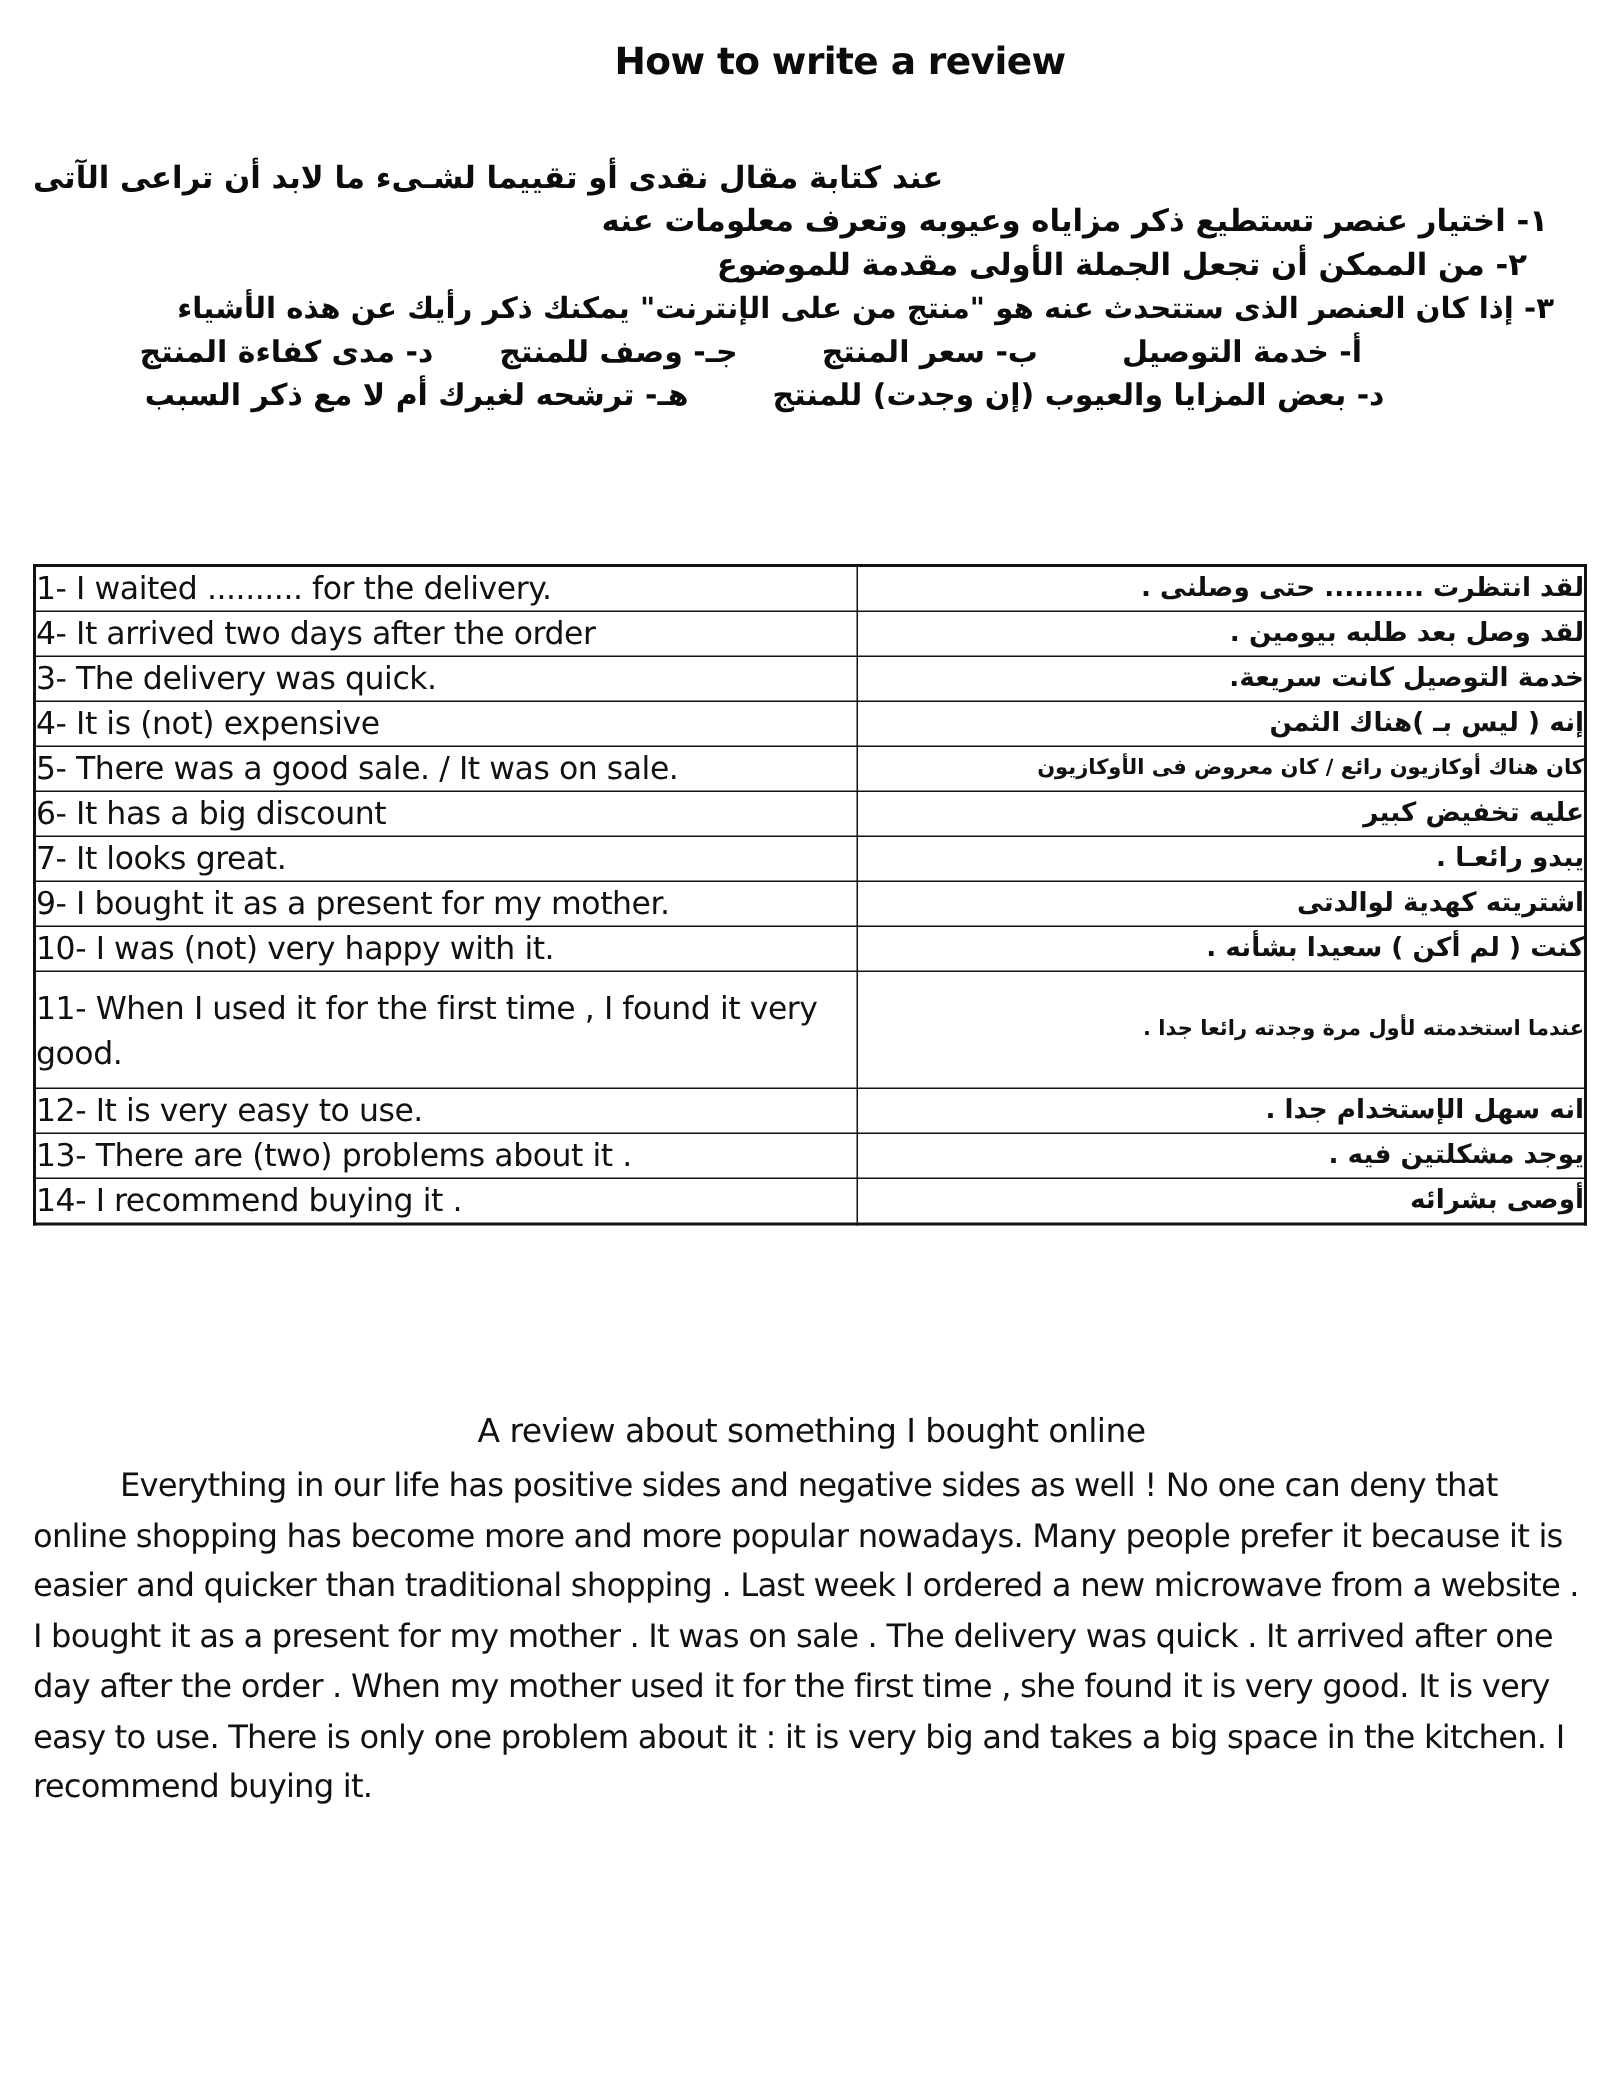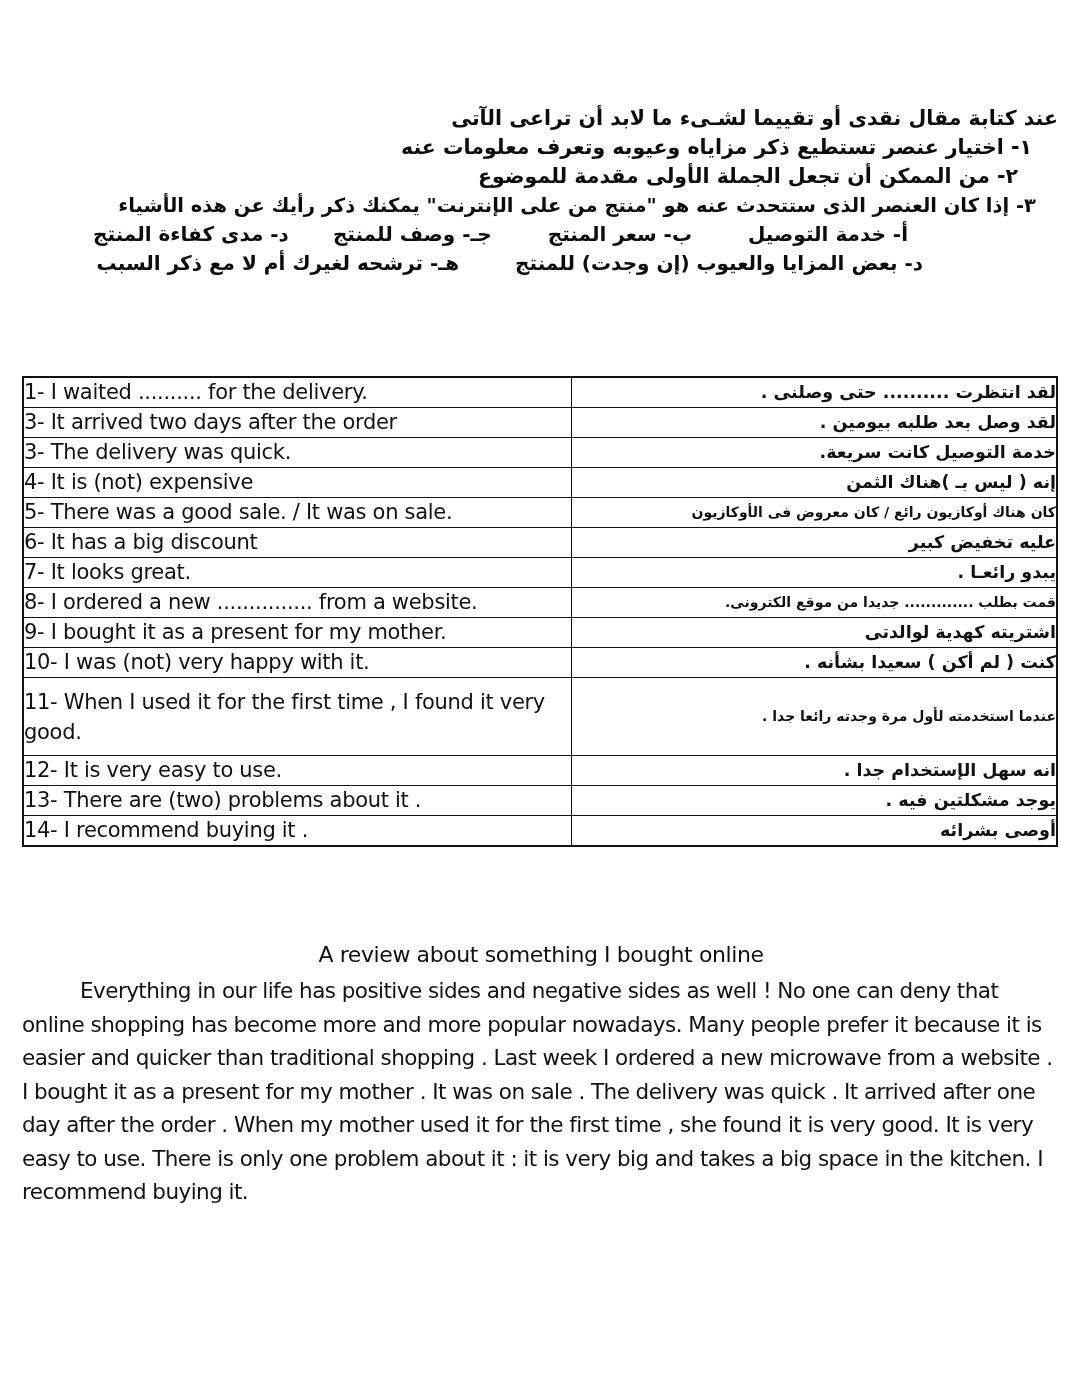--- a/index.html
+++ b/index.html
@@ -66,21 +66,21 @@
     padding: 0 22px;
   }
   .intro-line {
     font-family: "DejaVu Sans", sans-serif;
     font-weight: 700;
     font-size: 20.5px;
     line-height: 29px;
     white-space: nowrap;
     letter-spacing: -0.3px;
   }
-  .al-center  { text-align: right; }
+  .al-center  { text-align: left; }
 
   .intro-line.lvl1 { text-align: right; padding-right: 26px; }
   .intro-line.lvl2 { text-align: right; padding-right: 40px; }
   .intro-line.lvl3 { text-align: right; padding-right: 22px; font-size: 19.5px; }
   .intro-line.opts1 {
     text-align: right;
     padding-right: 150px;
     font-size: 20px;
   }
   .intro-line.opts2 {
@@ -166,20 +166,21 @@
     white-space: pre-wrap;
   }
   .essay-body .indent { display: inline-block; width: 58px; }
 </style>
 </head>
 <body>
 
 <div class="page">
 
   <div class="header">
+    <span class="header-en">How to write a review</span>
   </div>
 
   <div class="intro">
     <div class="intro-line al-center">عند كتابة مقال نقدى أو تقييما لشـىء ما لابد أن تراعى الآتى</div>
     <div class="intro-line lvl1">١- اختيار عنصر تستطيع ذكر مزاياه وعيوبه وتعرف معلومات عنه</div>
     <div class="intro-line lvl2">٢- من الممكن أن تجعل الجملة الأولى مقدمة للموضوع</div>
     <div class="intro-line lvl3">٣- إذا كان العنصر الذى ستتحدث عنه هو "منتج من على الإنترنت"  يمكنك ذكر رأيك عن هذه الأشياء</div>
     <div class="intro-line opts1">
       <span>أ- خدمة التوصيل</span><span class="spacer-md"></span><span>ب- سعر المنتج</span><span class="spacer-md"></span><span>جـ- وصف للمنتج</span><span class="spacer-sm"></span><span>د- مدى كفاءة المنتج</span>
     </div>
@@ -192,21 +193,21 @@
     <colgroup>
       <col class="col-en">
       <col class="col-ar">
     </colgroup>
     <tbody>
       <tr>
         <td class="cell-en">1- I waited .......... for the delivery.</td>
         <td class="cell-ar">لقد انتظرت .......... حتى وصلنى .</td>
       </tr>
       <tr>
-        <td class="cell-en">3- It arrived two days after the order</td>
+        <td class="cell-en">4- It arrived two days after the order</td>
         <td class="cell-ar">لقد وصل بعد طلبه بيومين .</td>
       </tr>
       <tr>
         <td class="cell-en">3- The delivery was quick.</td>
         <td class="cell-ar">خدمة التوصيل كانت سريعة.</td>
       </tr>
       <tr>
         <td class="cell-en">4- It is (not) expensive</td>
         <td class="cell-ar">إنه ( ليس بـ )هناك الثمن</td>
       </tr>
@@ -214,24 +215,20 @@
         <td class="cell-en">5- There was a good sale. / It was on sale.</td>
         <td class="cell-ar small">كان هناك أوكازيون رائع  /  كان معروض فى الأوكازيون</td>
       </tr>
       <tr>
         <td class="cell-en">6- It has a big discount</td>
         <td class="cell-ar">عليه تخفيض كبير</td>
       </tr>
       <tr>
         <td class="cell-en">7- It looks great.</td>
         <td class="cell-ar">يبدو رائعـا .</td>
-      </tr>
-      <tr>
-        <td class="cell-en">8- I ordered a new ............... from a website.</td>
-        <td class="cell-ar small">قمت بطلب ............. جديدا من موقع الكترونى.</td>
       </tr>
       <tr>
         <td class="cell-en">9- I bought it as a present for my mother.</td>
         <td class="cell-ar">اشتريته كهدية لوالدتى</td>
       </tr>
       <tr>
         <td class="cell-en">10- I was (not) very happy with it.</td>
         <td class="cell-ar">كنت ( لم أكن ) سعيدا بشأنه .</td>
       </tr>
       <tr class="tall">

